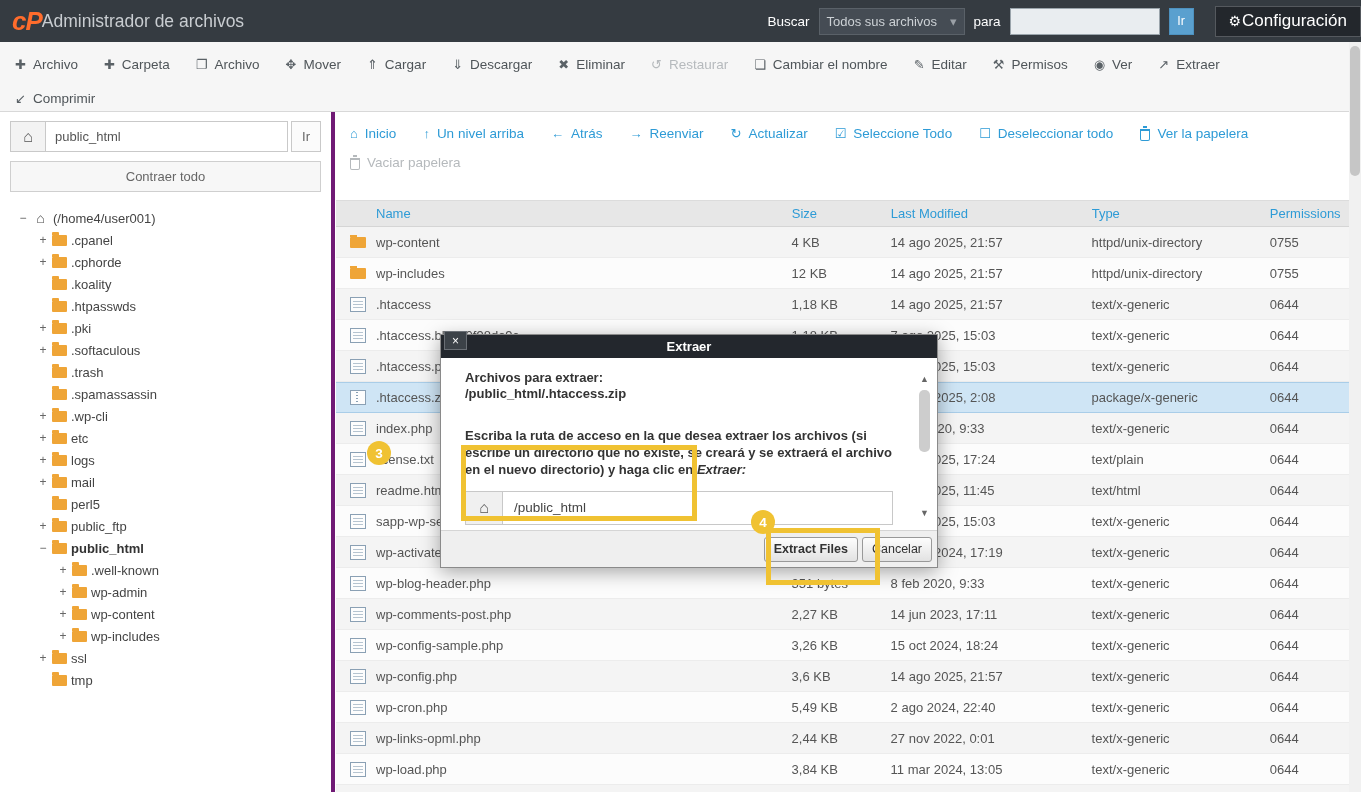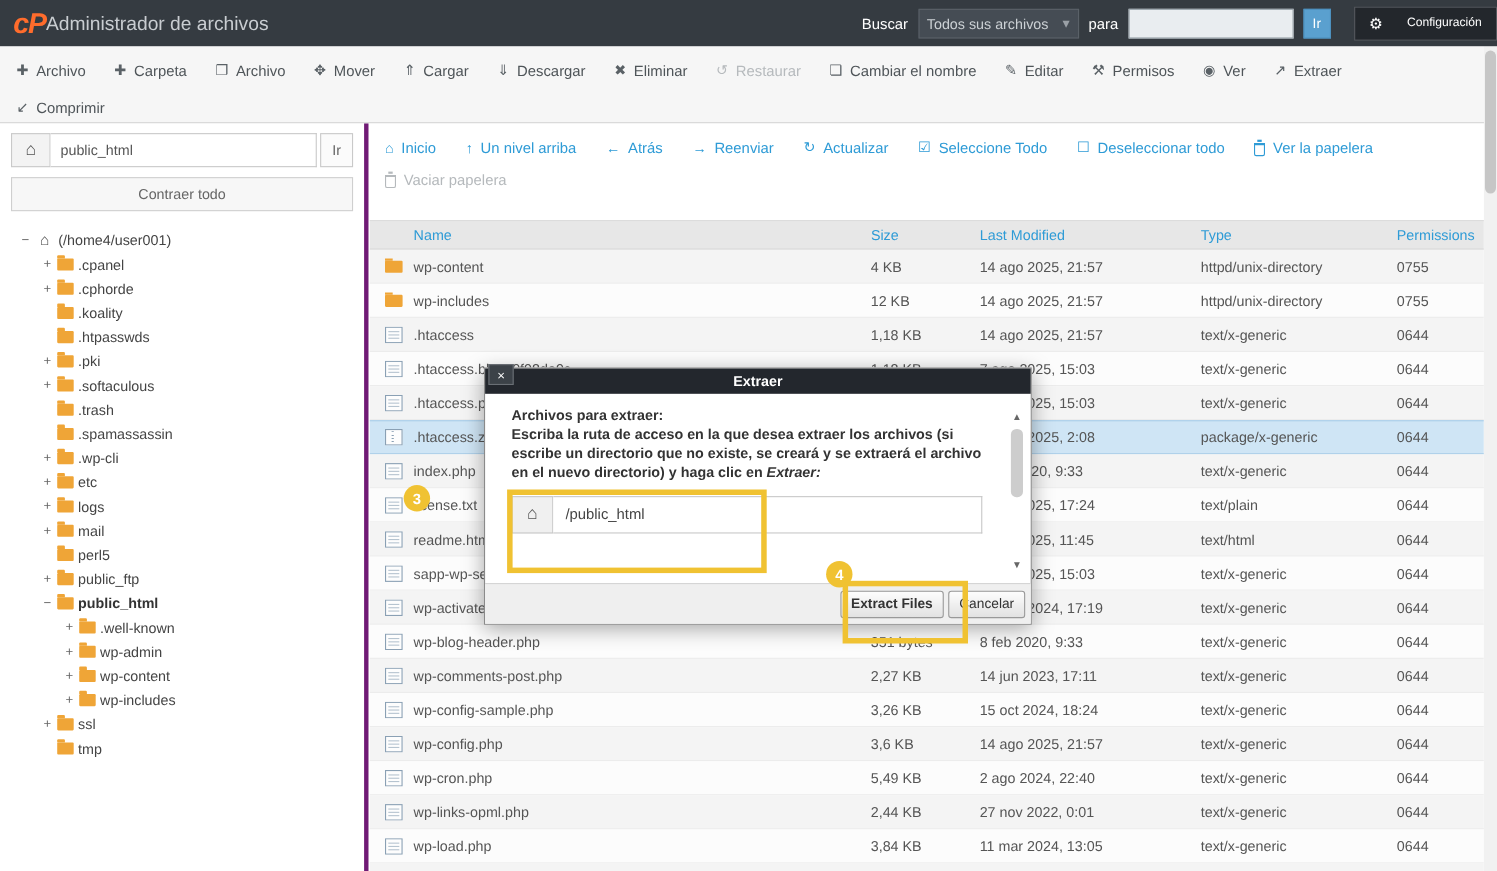--- a/index.html
+++ b/index.html
@@ -9,21 +9,21 @@
   
   .topbar{position:absolute;top:0;left:0;right:0;height:42px;background:#353b41;display:flex;align-items:center;padding-left:12px;z-index:20}
   .logo{color:#ff6c2c;font-weight:bold;font-style:italic;font-size:26px;letter-spacing:-1px}
   .app-title{color:#c9cdd1;font-size:17.5px;}
   .search-area{margin-left:auto;display:flex;align-items:center;gap:9px;height:100%}
   .search-label{color:#fff;font-size:13.5px}
   .scope-select{width:146px;height:27px;background:#454c54;border:1px solid #5a6168;color:#ccd1d5;display:flex;align-items:center;justify-content:space-between;padding:0 7px;cursor:pointer}
   .caret-icon::before{content:"▾";color:#9aa0a6}
   .search-input{width:150px;height:27px;border:1px solid #9aa4ab;background:#e9edf0;padding:0 6px;font-size:13px}
   .go-btn{width:25px;height:27px;background:#5aa0cf;color:#fff;border:1px solid #4d91bf;font-size:12.5px;cursor:pointer}
-  .settings-btn{height:31px;margin-left:12px;background:#23272c;border:1px solid #55595e;color:#fff;display:flex;align-items:center;gap:22px;padding:0 13px;font-size:11px;cursor:pointer}
+  .settings-btn{height:31px;margin-left:12px;background:#23272c;border:1px solid #55595e;color:#fff;display:flex;align-items:center;gap:1px;padding:0 13px;font-size:17px;cursor:pointer}
   .gear-icon::before{content:"⚙";font-size:14px;color:#fff}
 
   
   .toolbar{position:absolute;top:42px;left:0;right:0;height:70px;background:#f6f6f6;border-bottom:1px solid #d8d8d8;z-index:10}
   .toolbar-row{display:flex;align-items:center;height:44px;padding-left:2px}
   .toolbar-row.row2{height:24px}
   .tb-item{display:flex;align-items:center;gap:7px;padding:0 13px;color:#4f5559;cursor:pointer;font-size:13.5px;white-space:nowrap}
   .tb-item .tb-icon{font-size:13px;color:#5a6166}
   .tb-item.disabled,.tb-item.disabled .tb-icon{color:#b6babd;cursor:default}
 
@@ -568,20 +568,21 @@
     <div class="page-thumb"></div>
   </div>
 
   <div class="modal">
     <button class="modal-close">×</button>
     <div class="modal-header">
       <span>Extraer</span>
     </div>
     <div class="modal-body">
       <p class="files-label">Archivos para extraer:</p>
+      <p class="file-path">/public_html/.htaccess.zip</p>
       <p class="instruction"><span>Escriba la ruta de acceso en la que desea extraer los archivos (si escribe un directorio que no existe, se creará y se extraerá el archivo en el nuevo directorio) y haga clic en </span><em>Extraer:</em></p>
       <div class="extract-input-row">
         <button class="modal-home">
           <span class="home-icon"></span>
         </button>
         <input class="extract-path-input" value="/public_html" style="">
       </div>
       <div class="modal-scrollbar">
         <span class="sb-up"></span>
         <span class="sb-thumb"></span>

